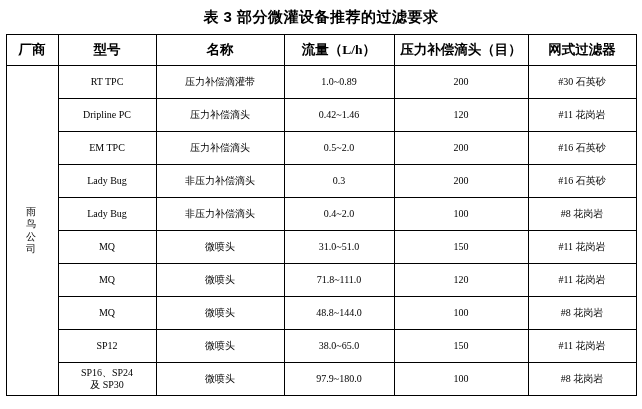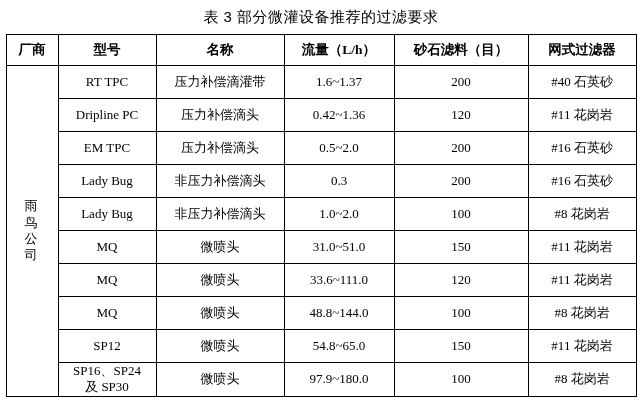--- a/index.html
+++ b/index.html
@@ -16,38 +16,38 @@
   }
   .page {
     width: 642px;
     height: 409px;
     position: relative;
     box-sizing: border-box;
   }
   .table-caption {
     text-align: center;
     font-size: 15px;
-    font-weight: normal;
+    font-weight: bold;
     padding-top: 8px;
     padding-bottom: 7px;
     letter-spacing: 0.5px;
     font-family: "Liberation Sans", "DejaVu Sans", sans-serif;
   }
   table.data-table {
     border-collapse: collapse;
     width: 630px;
     margin: 0 auto;
     table-layout: fixed;
   }
   table.data-table th,
   table.data-table td {
     border: 1px solid #000000;
     text-align: center;
     vertical-align: middle;
-    font-size: 13px;
+    font-size: 10px;
     padding: 0;
     height: 32px;
     line-height: 1.25;
     font-family: "Liberation Serif", "DejaVu Serif", serif;
   }
   table.data-table th {
     font-weight: bold;
     height: 30px;
     font-size: 13.5px;
   }
@@ -86,91 +86,91 @@
       <col class="c-flow">
       <col class="c-mesh">
       <col class="c-sand">
     </colgroup>
     <thead>
       <tr>
         <th>厂商</th>
         <th>型号</th>
         <th>名称</th>
         <th>流量（L/h）</th>
-        <th>砂石滤料（目）</th>
+        <th>压力补偿滴头（目）</th>
         <th>网式过滤器</th>
       </tr>
     </thead>
     <tbody>
       <tr>
         <td class="vendor-cell" rowspan="10">
           <span class="vchar">雨</span>
           <span class="vchar">鸟</span>
           <span class="vchar">公</span>
           <span class="vchar">司</span>
         </td>
         <td>RT TPC</td>
         <td>压力补偿滴灌带</td>
-        <td>1.6~1.37</td>
+        <td>1.0~0.89</td>
         <td>200</td>
-        <td>#40 石英砂</td>
+        <td>#30 石英砂</td>
       </tr>
       <tr>
         <td>Dripline PC</td>
         <td>压力补偿滴头</td>
-        <td>0.42~1.36</td>
+        <td>0.42~1.46</td>
         <td>120</td>
         <td>#11 花岗岩</td>
       </tr>
       <tr>
         <td>EM TPC</td>
         <td>压力补偿滴头</td>
         <td>0.5~2.0</td>
         <td>200</td>
         <td>#16 石英砂</td>
       </tr>
       <tr>
         <td>Lady Bug</td>
         <td>非压力补偿滴头</td>
         <td>0.3</td>
         <td>200</td>
         <td>#16 石英砂</td>
       </tr>
       <tr>
         <td>Lady Bug</td>
         <td>非压力补偿滴头</td>
-        <td>1.0~2.0</td>
+        <td>0.4~2.0</td>
         <td>100</td>
         <td>#8 花岗岩</td>
       </tr>
       <tr>
         <td>MQ</td>
         <td>微喷头</td>
         <td>31.0~51.0</td>
         <td>150</td>
         <td>#11 花岗岩</td>
       </tr>
       <tr>
         <td>MQ</td>
         <td>微喷头</td>
-        <td>33.6~111.0</td>
+        <td>71.8~111.0</td>
         <td>120</td>
         <td>#11 花岗岩</td>
       </tr>
       <tr>
         <td>MQ</td>
         <td>微喷头</td>
         <td>48.8~144.0</td>
         <td>100</td>
         <td>#8 花岗岩</td>
       </tr>
       <tr>
         <td>SP12</td>
         <td>微喷头</td>
-        <td>54.8~65.0</td>
+        <td>38.0~65.0</td>
         <td>150</td>
         <td>#11 花岗岩</td>
       </tr>
       <tr>
         <td class="two-line">SP16、SP24<br>及 SP30</td>
         <td class="two-line">微喷头</td>
         <td class="two-line">97.9~180.0</td>
         <td class="two-line">100</td>
         <td class="two-line">#8 花岗岩</td>
       </tr>

